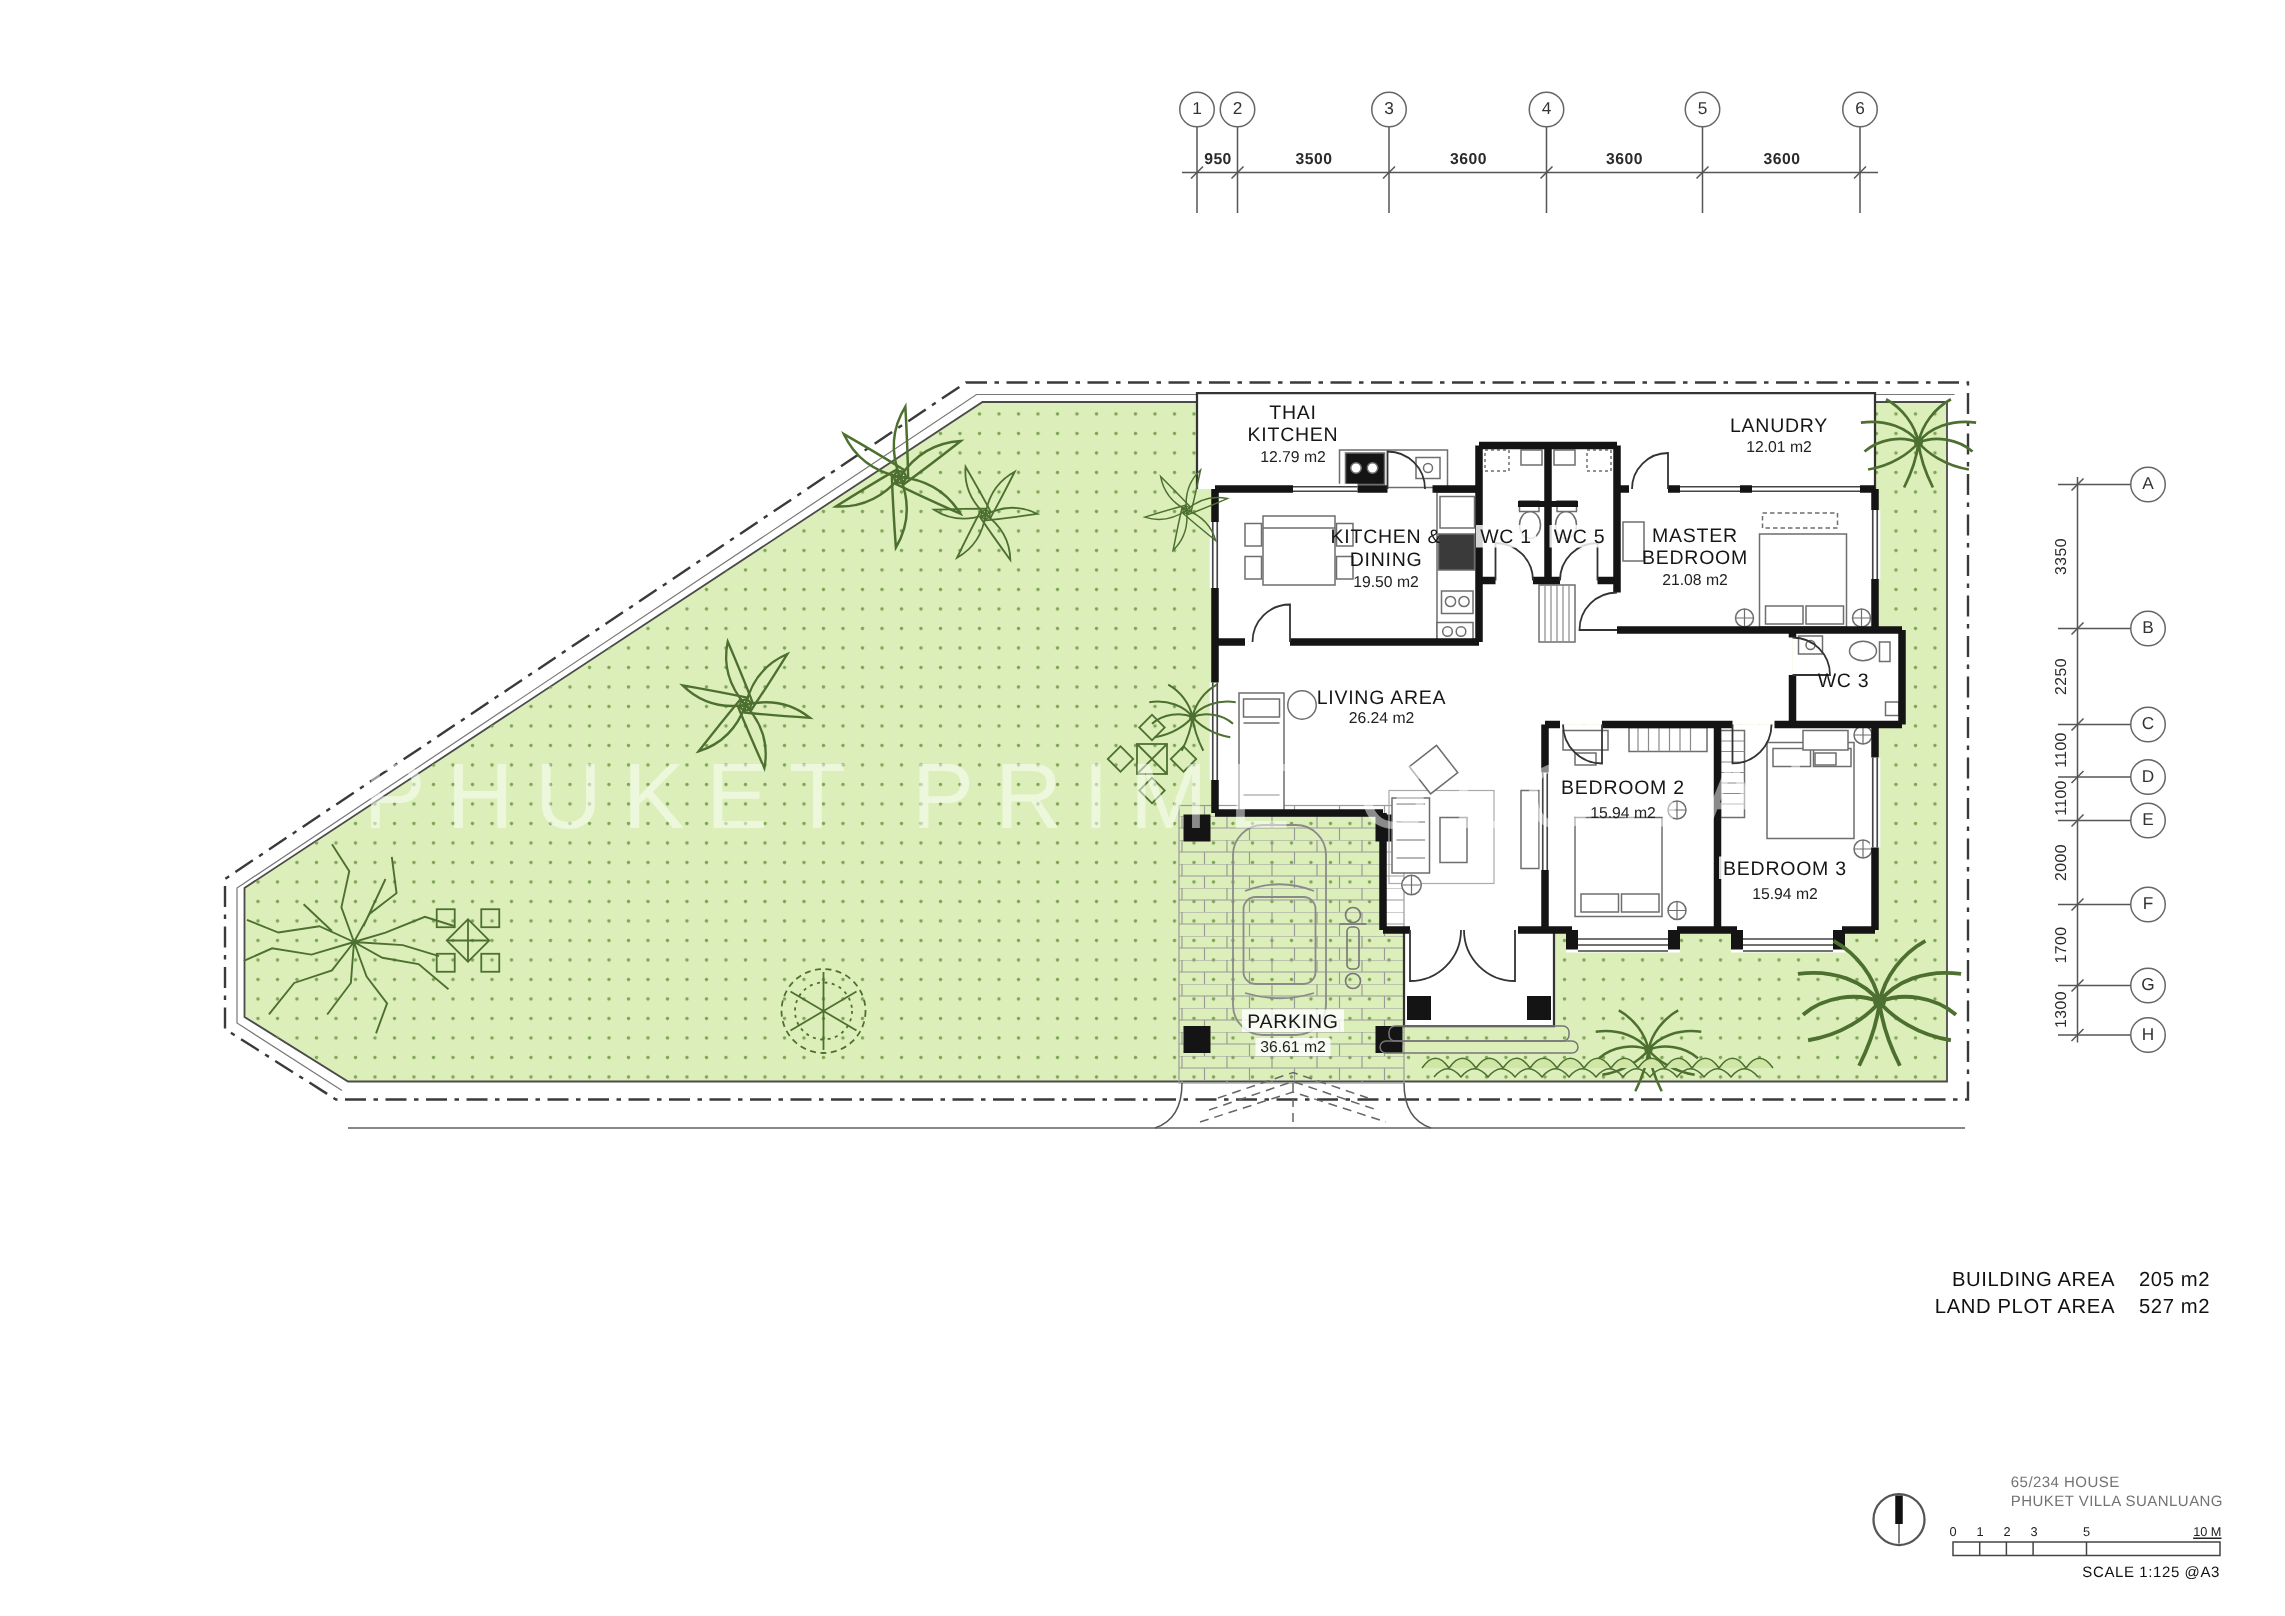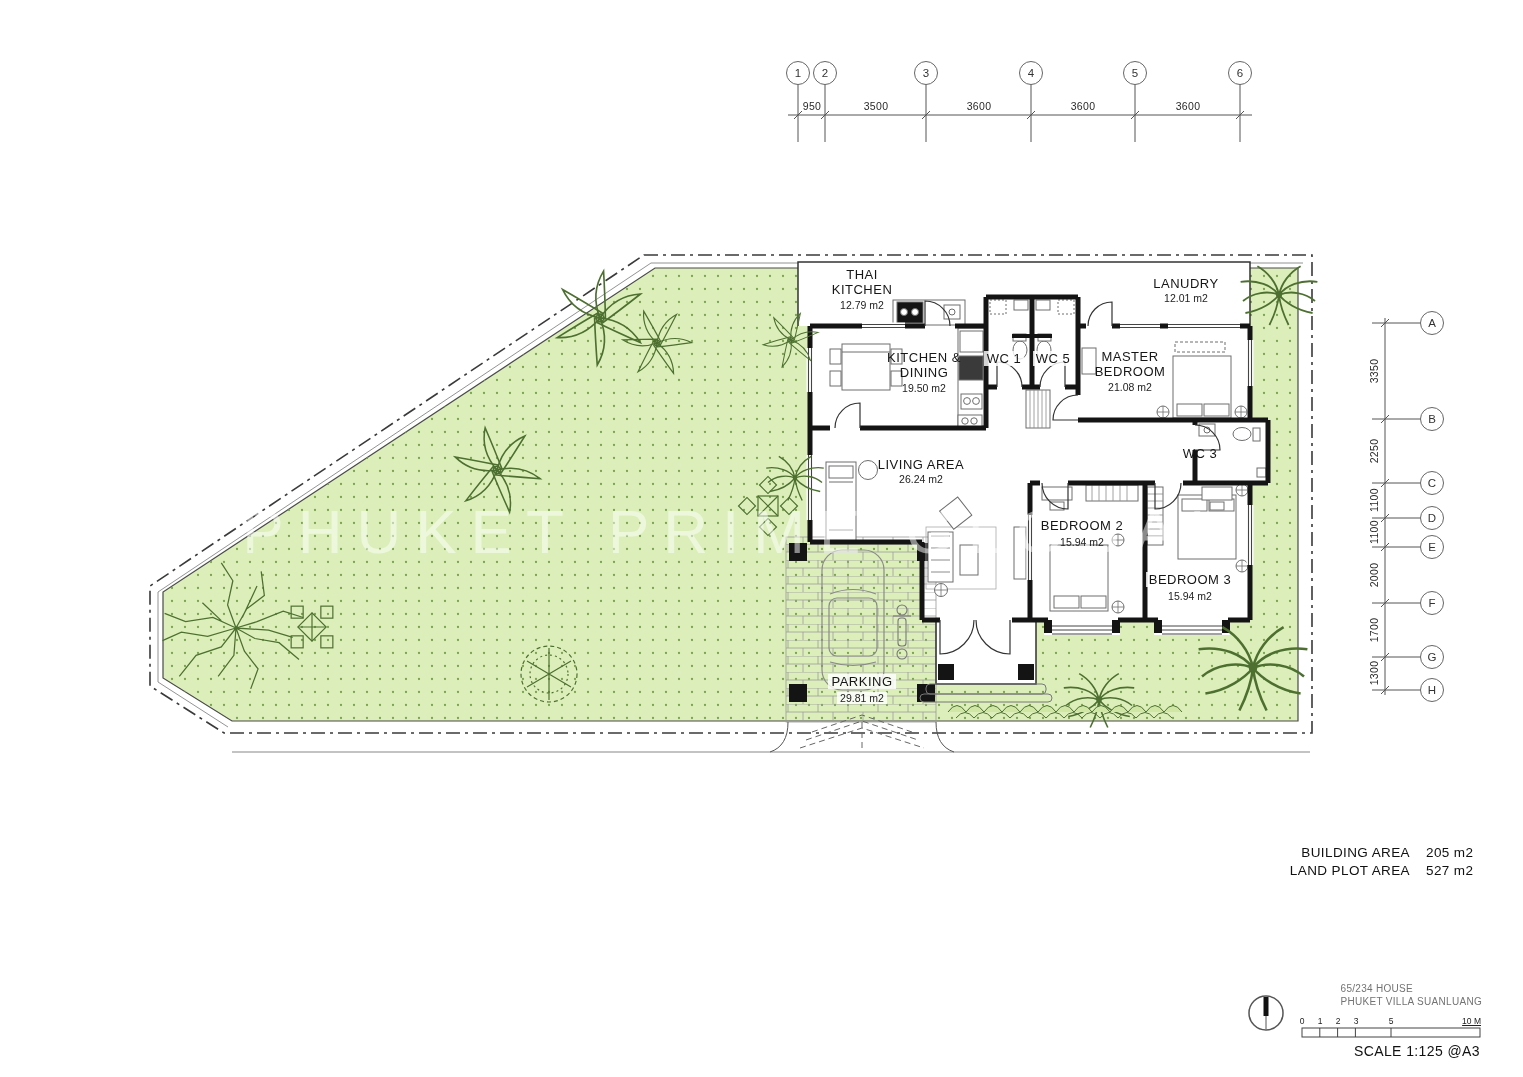--- a/index.html
+++ b/index.html
@@ -2,32 +2,32 @@
 <html><head>
 <meta charset="utf-8">
 <style>
   html,body{margin:0;padding:0;background:#ffffff;}
   #canvas{position:relative;width:1523px;height:1077px;background:#fff;overflow:hidden;
           font-family:"Liberation Sans",sans-serif;color:#1c1c1c;}
   svg{position:absolute;left:0;top:0;}
   .bubble{position:absolute;width:22px;height:22px;border:1.2px solid #666;border-radius:50%;
           background:#fff;display:flex;align-items:center;justify-content:center;
           font-size:11.5px;color:#333;transform:translate(-50%,-50%);z-index:5;}
-  .dimh{position:absolute;transform:translate(-50%,-100%);font-size:10.5px;color:#2a2a2a;letter-spacing:.3px;z-index:5;}
+  .dimh{position:absolute;transform:translate(-50%,-100%);font-size:10.5px;color:#2a2a2a;letter-spacing:.3px;z-index:5;font-weight:bold;}
   .dimv{position:absolute;transform:translate(-50%,-50%) rotate(-90deg);font-size:10.5px;color:#2a2a2a;letter-spacing:.3px;z-index:5;}
   .rlabel{position:absolute;transform:translateX(-50%);text-align:center;z-index:6;line-height:1.18;}
   .rname{font-size:13px;letter-spacing:.5px;color:#161616;}
   .rarea{font-size:10.5px;color:#222;margin-top:1px;}
   .halo{background:rgba(255,255,255,.82);padding:0 3px;text-align:right;}
   .sumblock{position:absolute;right:41px;top:845px;text-align:right;z-index:6;}
   .sumrow{display:flex;justify-content:flex-end;font-size:13.5px;letter-spacing:.4px;margin-bottom:3px;color:#111;}
   .sumrow .v{width:56px;text-align:left;margin-left:16px;}
   .plantitle{font-size:30px;letter-spacing:.5px;color:#0d0d0d;margin-top:6px;}
   .tblock{position:absolute;right:41px;top:983px;font-size:10px;letter-spacing:.3px;color:#737373;z-index:6;line-height:1.25;}
-  .scalenote{position:absolute;right:43px;top:1043px;font-size:14px;color:#111;letter-spacing:.4px;z-index:6;}
+  .scalenote{position:absolute;right:43px;top:1043px;font-size:10px;color:#111;letter-spacing:.4px;z-index:6;}
   .stick{position:absolute;font-size:8.5px;color:#222;transform:translate(-50%,0);z-index:6;}
   .stick.last{transform:translate(-100%,0);text-decoration:underline;}
   .watermark{position:absolute;left:240px;top:496px;width:1000px;text-align:center;font-size:62px;
              letter-spacing:14px;color:#ffffff;opacity:.5;z-index:3;pointer-events:none;}
 </style>
 </head>
 <body>
 
 <div id="canvas">
 
@@ -390,34 +390,34 @@
   <div class="rname halo" style="display:inline-block">WC 5</div>
 </div>
 <div class="rlabel" style="left:1130px;top:349px;width:90px">
   <div class="rname">MASTER BEDROOM</div>
   <div class="rarea">21.08 m2</div>
 </div>
 <div class="rlabel" style="left:921px;top:457px;width:130px">
   <div class="rname">LIVING AREA</div>
   <div class="rarea">26.24 m2</div>
 </div>
-<div class="rlabel" style="left:1200px;top:446px;width:50px">
+<div class="rlabel" style="left:1229px;top:446px;width:50px">
   <div class="rname">WC 3</div>
 </div>
 <div class="rlabel" style="left:1082px;top:516px;width:110px">
   <div class="rname halo" style="display:inline-block">BEDROOM 2</div>
   <div class="rarea">15.94 m2</div>
 </div>
 <div class="rlabel" style="left:1190px;top:570px;width:110px">
   <div class="rname halo" style="display:inline-block">BEDROOM 3</div>
   <div class="rarea">15.94 m2</div>
 </div>
 <div class="rlabel" style="left:862px;top:672px;width:110px">
   <div class="rname halo" style="display:inline-block">PARKING</div>
-  <div class="rarea"><span class="halo">29.81 m2</span></div>
+  <div class="rarea"><span class="halo">36.61 m2</span></div>
 </div>
 
 <div class="sumblock">
   <div class="sumrow">
     <span>BUILDING AREA</span>
     <span class="v">205 m2</span>
   </div>
   <div class="sumrow">
     <span>LAND PLOT AREA</span>
     <span class="v">527 m2</span>

